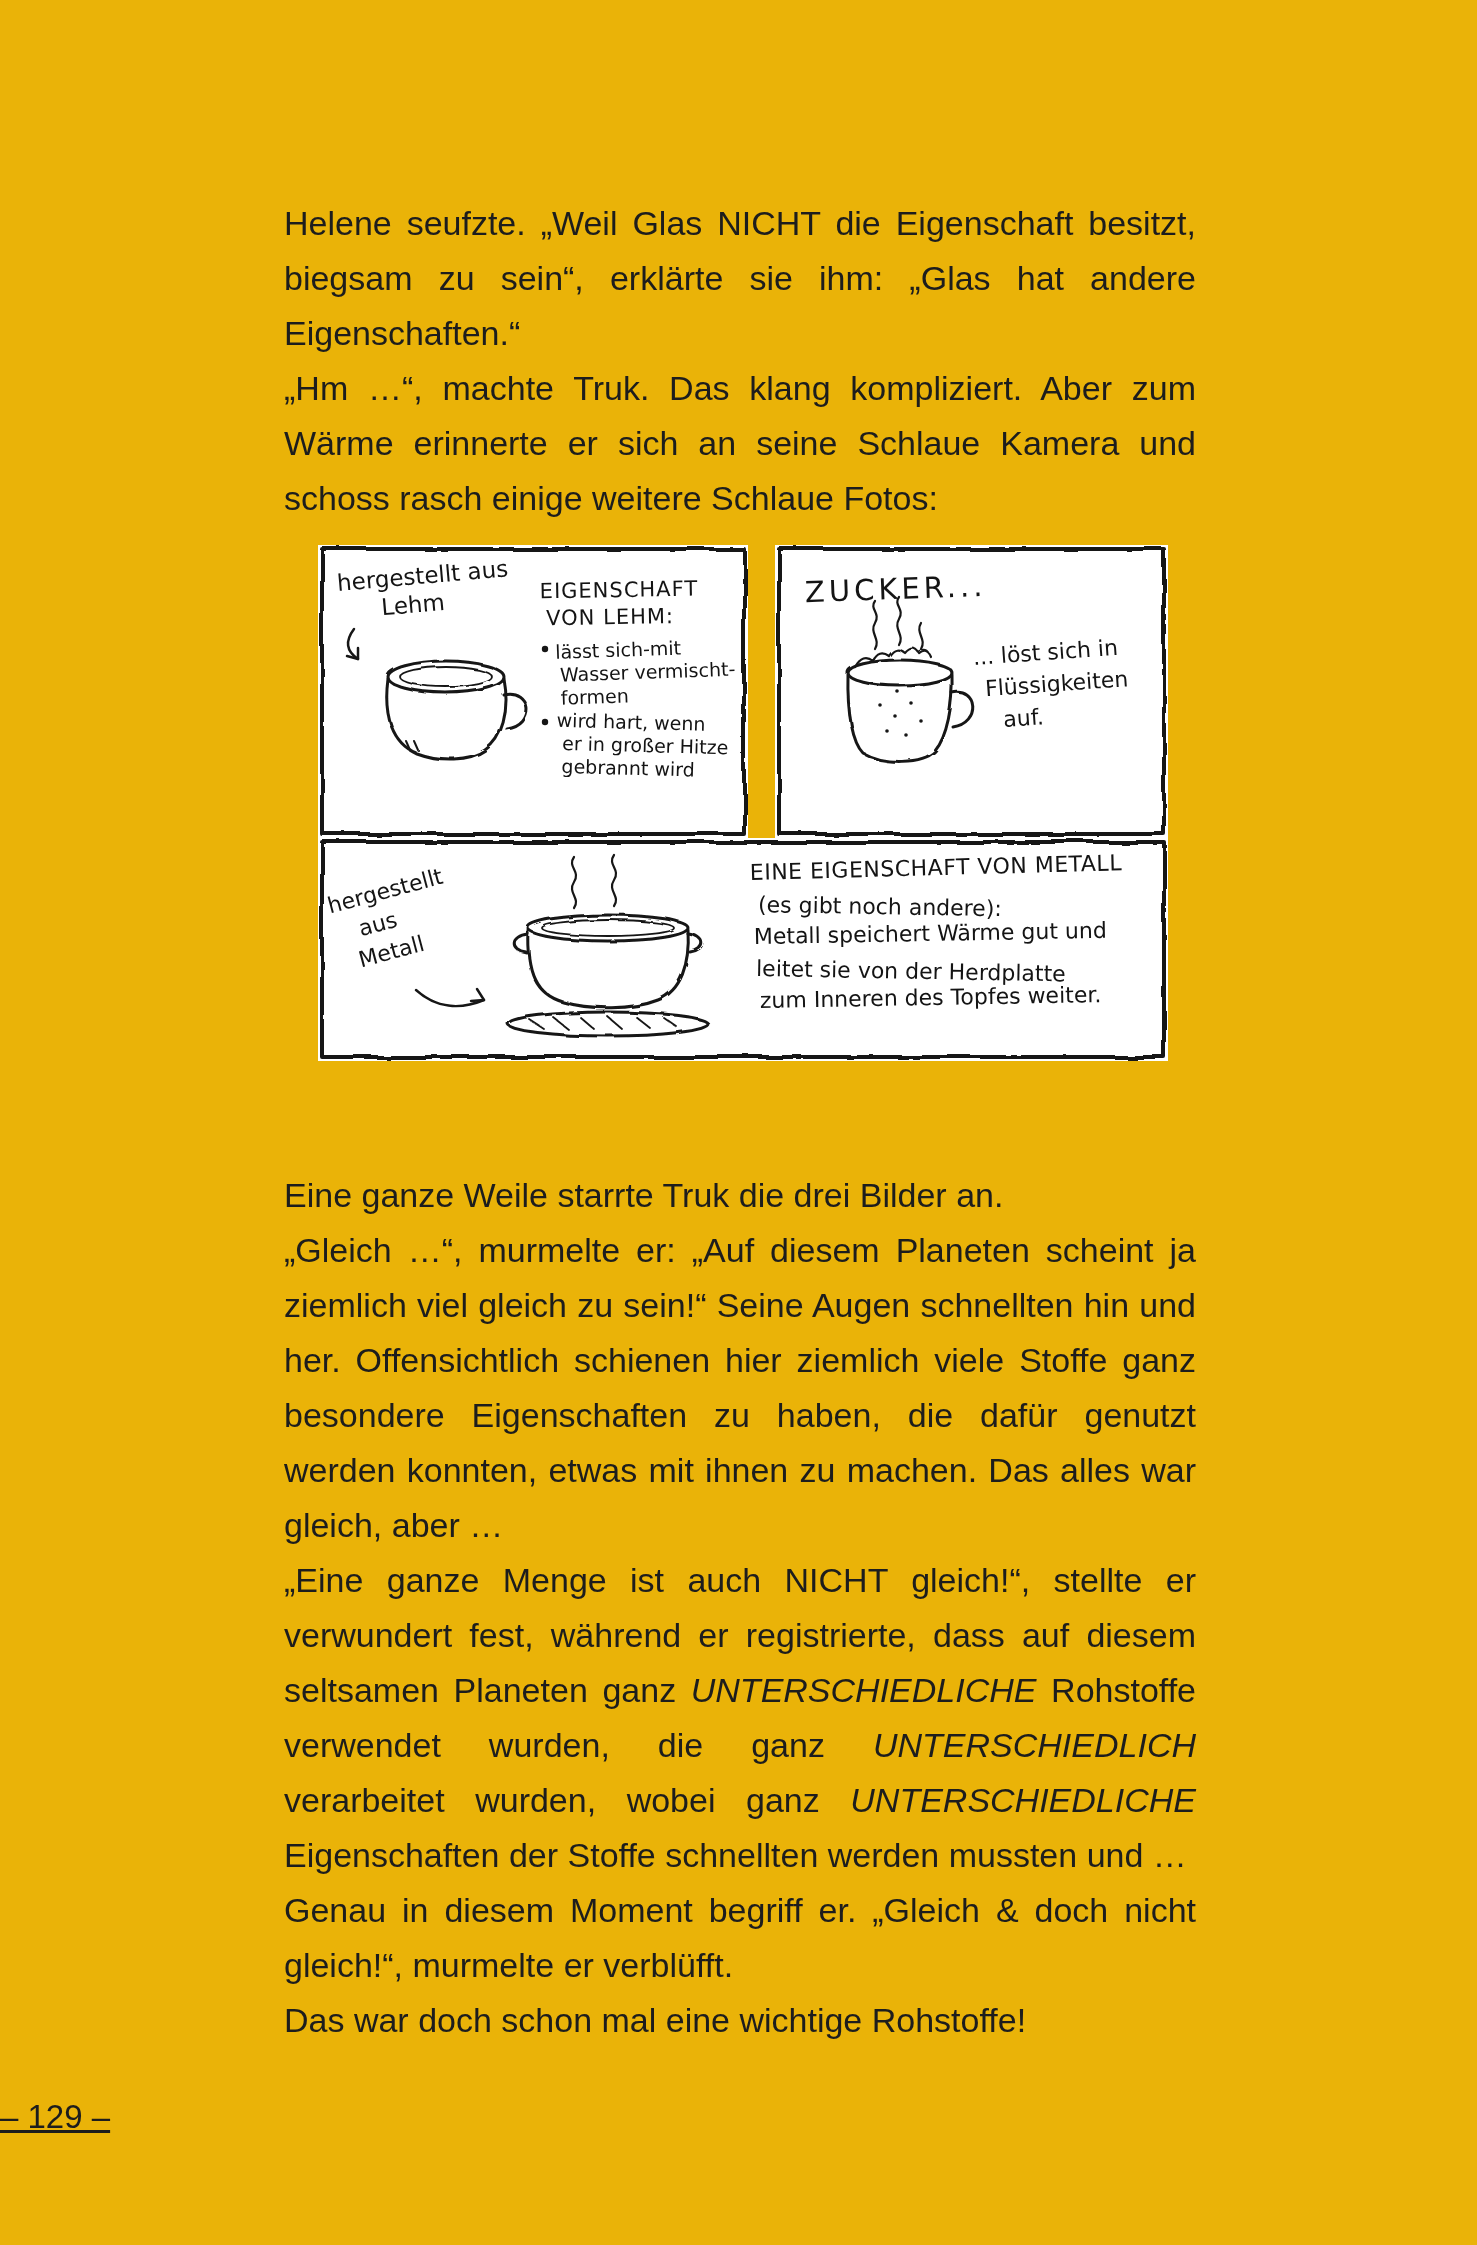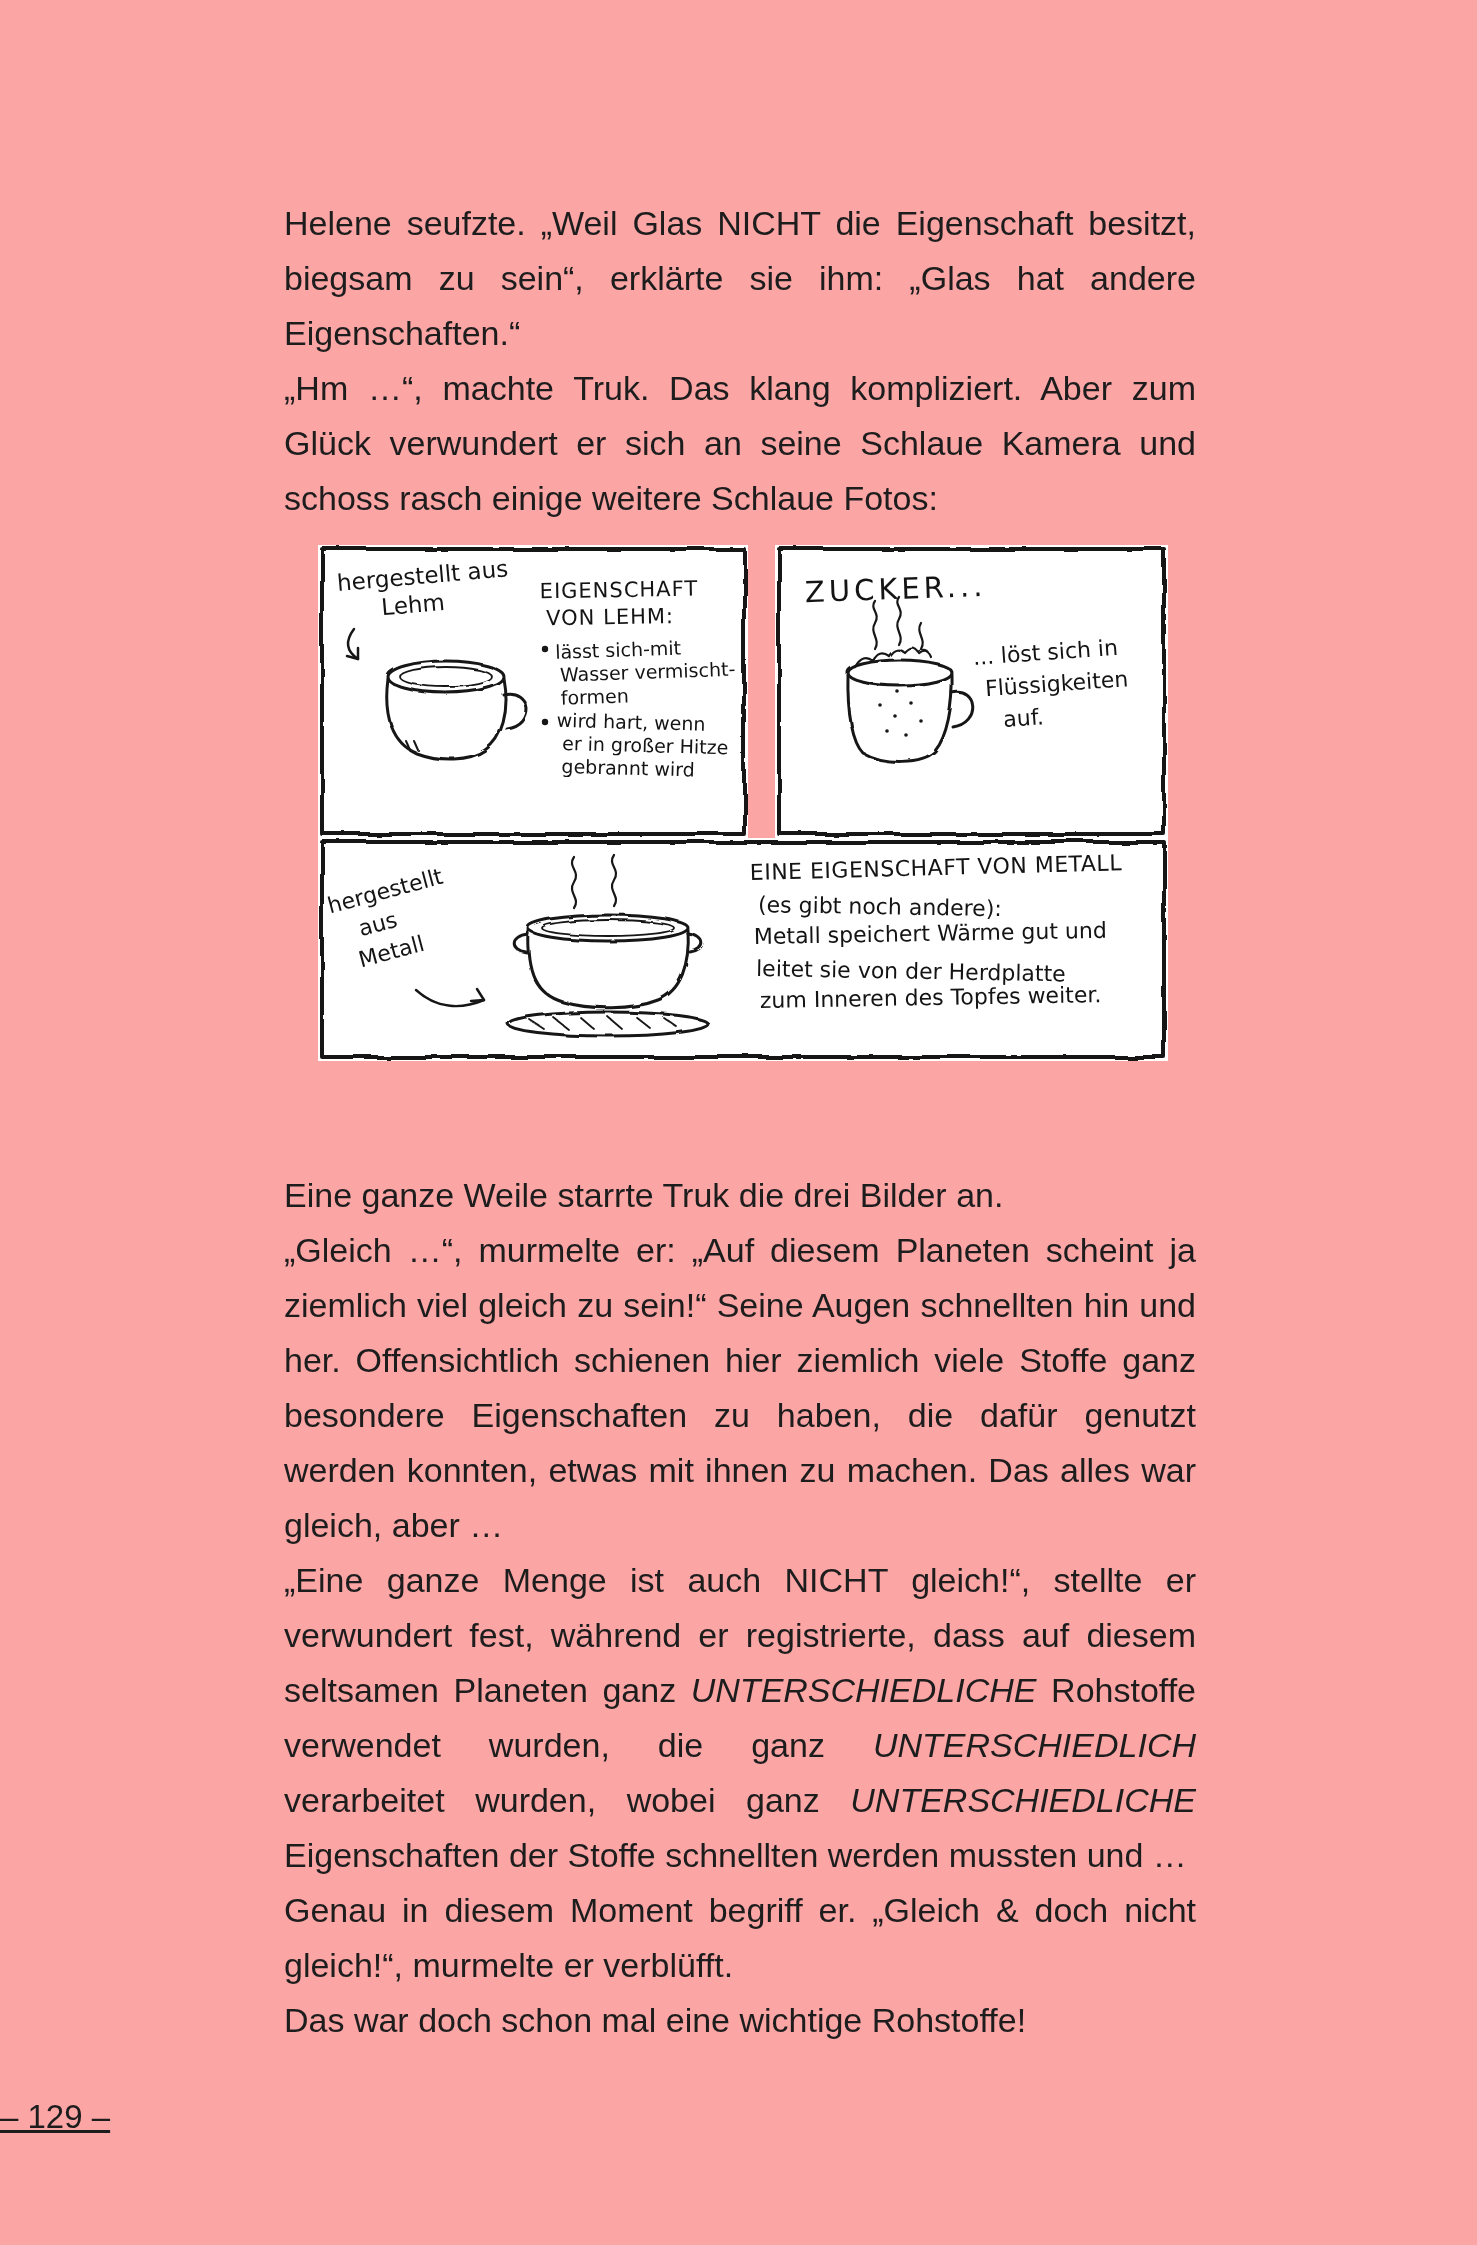--- a/index.html
+++ b/index.html
@@ -3,21 +3,21 @@
 <meta charset="utf-8">
 <style>
   html, body { margin: 0; padding: 0; }
   body {
     width: 1477px; height: 2245px;
     background: #ffffff;
     font-family: "Liberation Sans", sans-serif;
     color: #1d1d1d;
     overflow: hidden;
   }
-  .page { position: relative; width: 1477px; height: 2245px; background: #fca5a5; }
+  .page { position: relative; width: 1477px; height: 2245px; background: #eab308; }
 
   .text-top {
     position: absolute; left: 284px; top: 196px; width: 912px;
   }
   .text-bottom {
     position: absolute; left: 284px; top: 1168px; width: 912px;
   }
   .text-top p, .text-bottom p {
     margin: 0;
     font-size: 34px;
@@ -65,21 +65,21 @@
       <feTurbulence type="fractalNoise" baseFrequency="0.03" numOctaves="3" seed="3" result="n"></feTurbulence>
       <feDisplacementMap in="SourceGraphic" in2="n" scale="4"></feDisplacementMap>
     </filter>
   </defs>
 </svg>
 
 <main class="page">
 
   <section class="text-top">
     <p>Helene seufzte. „Weil Glas NICHT die Eigenschaft besitzt, biegsam zu sein“, erklärte sie ihm: „Glas hat andere Eigenschaften.“</p>
-    <p>„Hm …“, machte Truk. Das klang kompliziert. Aber zum Glück verwundert er sich an seine Schlaue Kamera und schoss rasch einige weitere Schlaue Fotos:</p>
+    <p>„Hm …“, machte Truk. Das klang kompliziert. Aber zum Wärme erinnerte er sich an seine Schlaue Kamera und schoss rasch einige weitere Schlaue Fotos:</p>
   </section>
 
   <section class="panels">
     <div class="panel-row">
 
       <figure class="panel">
         <svg width="430" height="293" viewBox="0 0 430 293">
           <rect class="sketch" x="4" y="4" width="422" height="285" stroke-width="4" filter="url(#rough)"></rect>
 
           <g transform="rotate(-5 90 45)">

